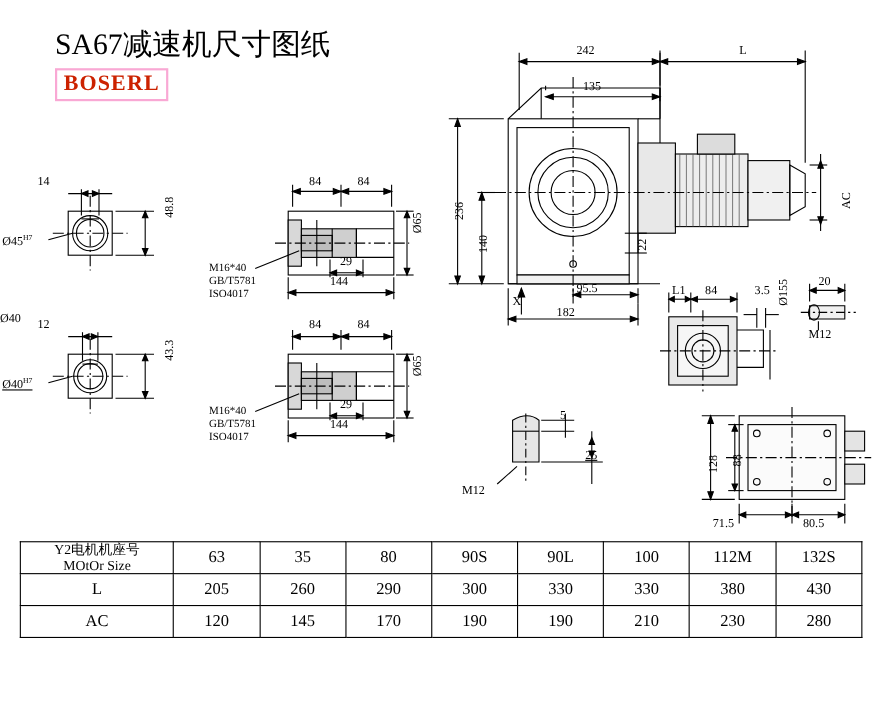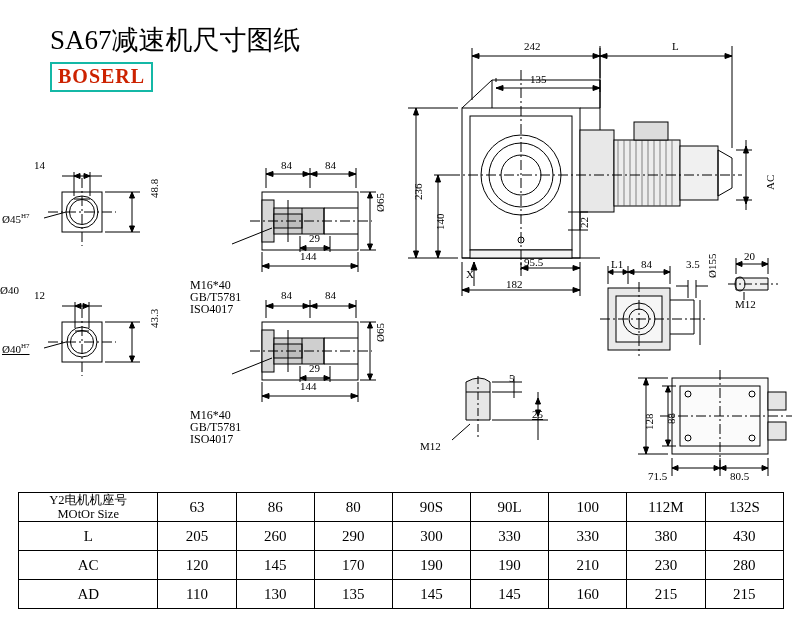--- a/index.html
+++ b/index.html
@@ -1,23 +1,23 @@
 <!DOCTYPE html>
 <html><head>
 <meta charset="utf-8">
 <style>
   html,body{margin:0;padding:0;}
   body{width:800px;height:637px;background:#ffffff;font-family:"Liberation Serif",serif;color:#000;position:relative;overflow:hidden;}
   #sheet{position:absolute;left:0;top:0;width:800px;height:637px;}
   .abs{position:absolute;}
   .title{left:50px;top:22px;font-size:27px;font-weight:normal;letter-spacing:0px;}
-  .logo{left:50px;top:62px;border:2px solid #14b8a6;padding:1px 6px 2px 6px;}
+  .logo{left:50px;top:62px;border:2px solid #f9a8d4;padding:1px 6px 2px 6px;}
   .logo span{color:#cc2200;font-size:20px;font-weight:bold;font-family:"Liberation Serif",serif;letter-spacing:1px;}
   .lbl{font-size:11px;font-family:"Liberation Serif",serif;white-space:nowrap;}
-  .lbl.sm{font-size:12px;margin-top:40px;}
+  .lbl.sm{font-size:10px;}
   .vert{transform:rotate(-90deg);transform-origin:left top;}
   svg{position:absolute;left:0;top:0;}
   
   #spec-table{position:absolute;left:18px;top:492px;width:766px;border-collapse:collapse;}
   #spec-table td,#spec-table th{border:1px solid #000;text-align:center;font-size:15px;font-family:"Liberation Serif",serif;height:28px;padding:0;margin-left:28px;}
   #spec-table td.rowhead{width:140px;}
   #spec-table td.headcell{width:78px;text-align:center;}
   .twoline{font-size:12.5px;line-height:14px;}
 </style>
 </head>
@@ -401,21 +401,21 @@
   <div class="abs lbl" style="left:730px;top:470px;">80.5</div>
 
   <table id="spec-table">
     <tbody>
       <tr>
         <td class="rowhead">
           <div class="twoline">Y2电机机座号</div>
           <div class="twoline">MOtOr Size</div>
         </td>
         <td class="headcell">63</td>
-        <td class="headcell">86</td>
+        <td class="headcell">35</td>
         <td class="headcell">80</td>
         <td class="headcell">90S</td>
         <td class="headcell">90L</td>
         <td class="headcell">100</td>
         <td class="headcell">112M</td>
         <td class="headcell">132S</td>
       </tr>
       <tr>
         <td class="rowhead">L</td>
         <td>205</td>
@@ -431,27 +431,16 @@
         <td class="rowhead">AC</td>
         <td>120</td>
         <td>145</td>
         <td>170</td>
         <td>190</td>
         <td>190</td>
         <td>210</td>
         <td>230</td>
         <td>280</td>
       </tr>
-      <tr>
-        <td class="rowhead">AD</td>
-        <td>110</td>
-        <td>130</td>
-        <td>135</td>
-        <td>145</td>
-        <td>145</td>
-        <td>160</td>
-        <td>215</td>
-        <td>215</td>
-      </tr>
     </tbody>
   </table>
 
 </div>
 
 </body></html>

